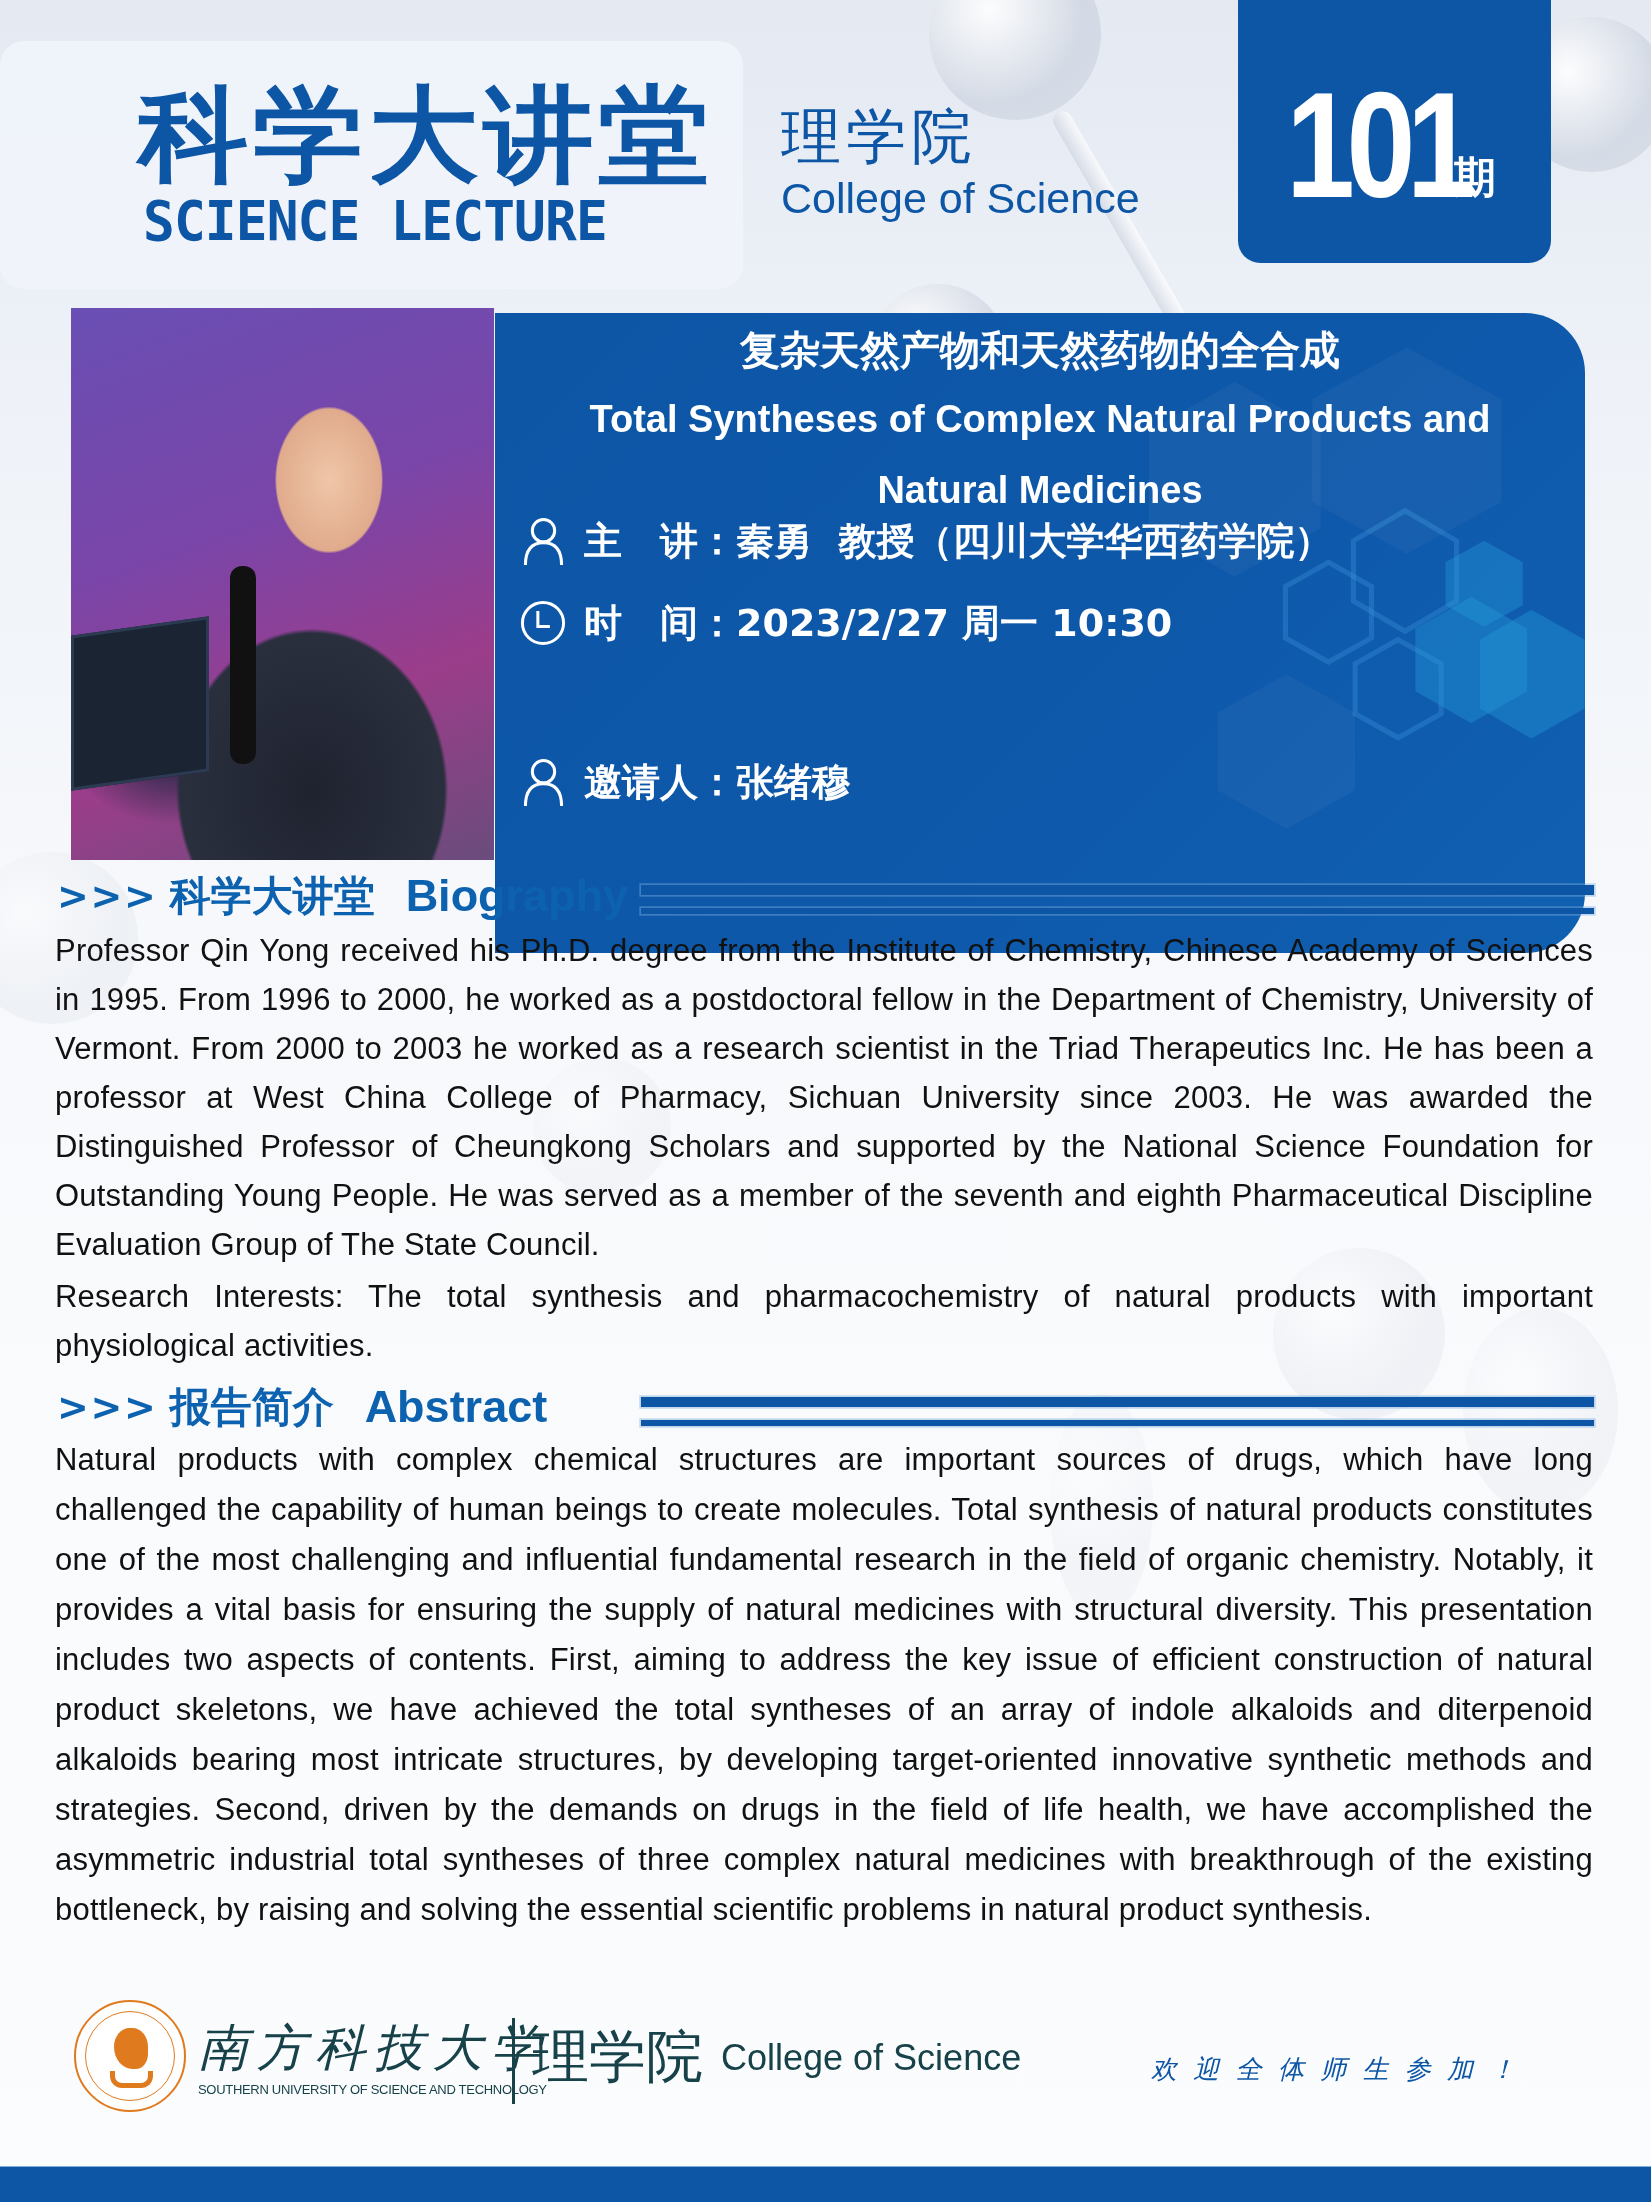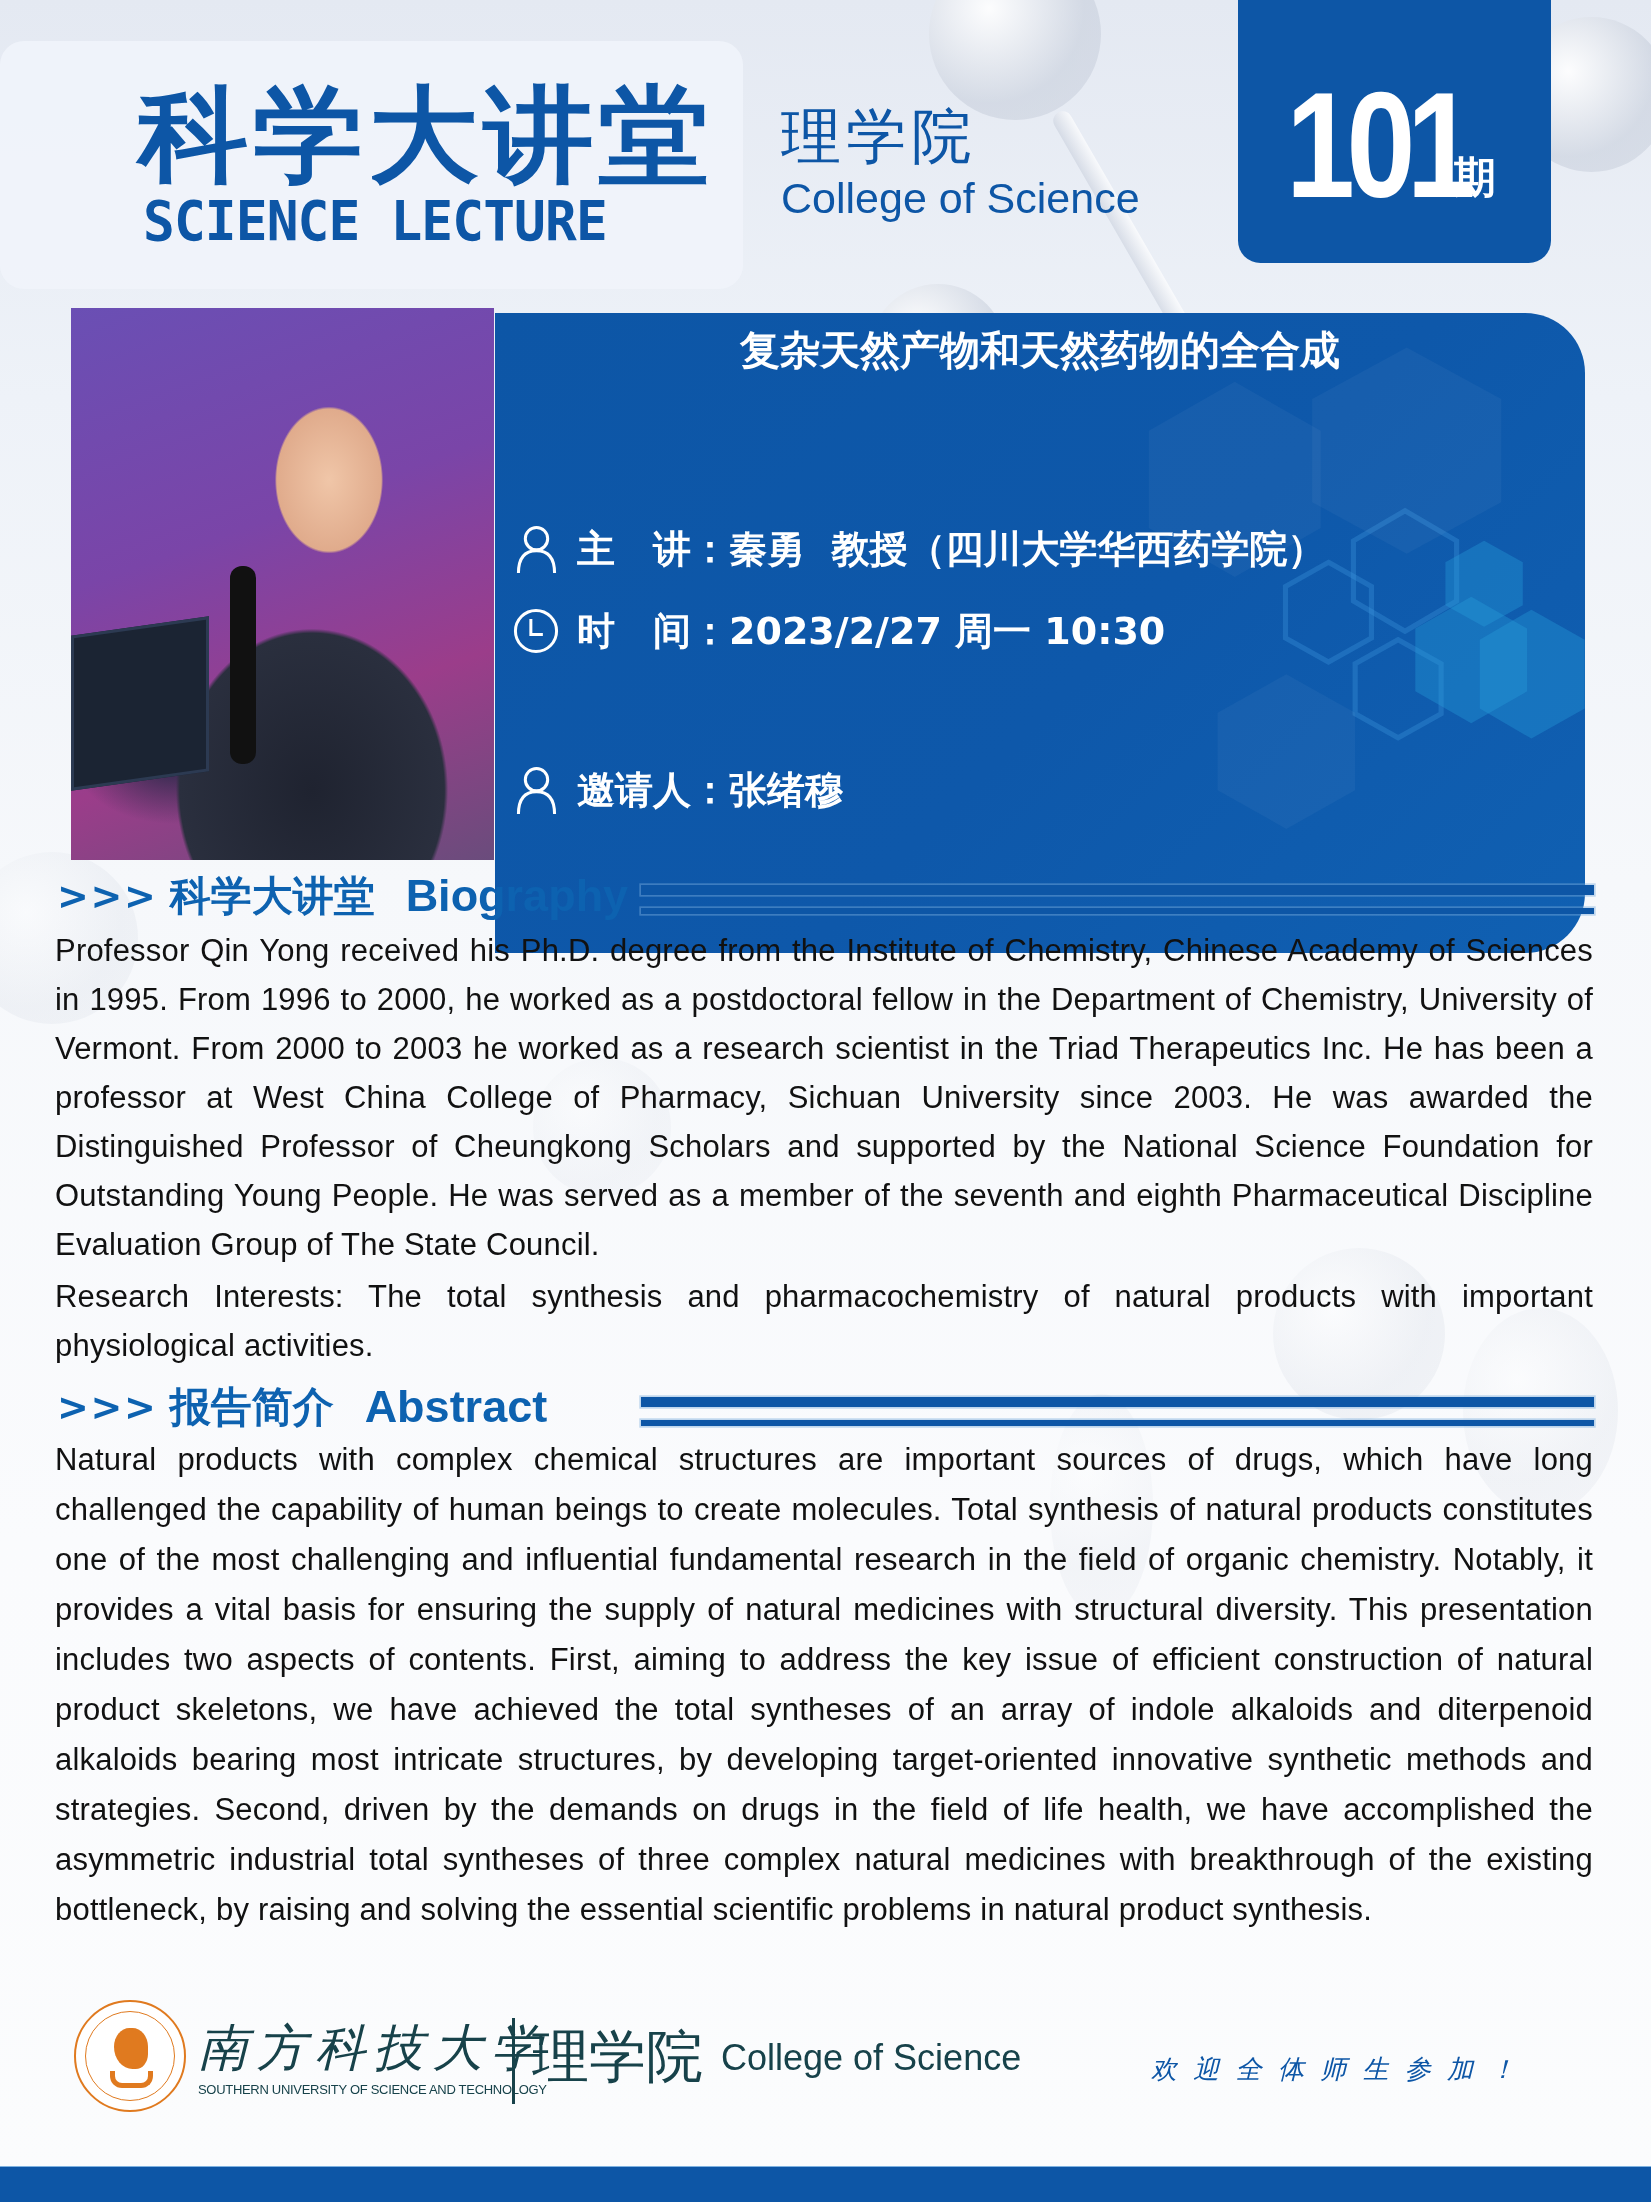--- a/index.html
+++ b/index.html
@@ -81,21 +81,21 @@
   .talk-title-cn {
     position: absolute; left: 0; right: 0; top: 10.3px; text-align: center;
     font-weight: bold; font-size: 40px; line-height: 55px; color: #fff;
   }
   .talk-title-en {
     position: absolute; left: 26px; right: 26px; top: 71px; text-align: center;
     font-family: "Liberation Sans", sans-serif; font-weight: bold;
     font-size: 38px; line-height: 71px; color: #fff;
   }
   .info-row {
-    position: absolute; left: 17px; height: 60px; display: flex; align-items: flex-end;
+    position: absolute; left: 24px; height: 60px; display: flex; align-items: flex-start;
   }
   .info-icon { width: 48px; height: 52px; display: flex; align-items: center; justify-content: center; margin-right: 17px; }
   .info-label { font-weight: bold; font-size: 38px; color: #fff; line-height: 52px; white-space: pre; }
   .info-value { font-weight: bold; font-size: 38px; color: #fff; line-height: 52px; white-space: pre; }
 
   
   .sec-head {
     position: absolute; left: 57px; height: 60px; display: flex; align-items: center;
     color: #0d62b0; font-weight: bold;
   }
@@ -192,20 +192,21 @@
       <polygon points="1135,330 1200,367 1200,440 1135,477 1070,440 1070,367"></polygon>
       <polygon points="1205,345 1267,380 1267,460 1205,495 1145,460 1145,380"></polygon>
     </g>
     <g fill="rgba(255,255,255,0.04)">
       <polygon points="860,80 960,137 960,250 860,307 760,250 760,137"></polygon>
       <polygon points="1060,40 1170,100 1170,220 1060,280 950,220 950,100"></polygon>
       <polygon points="920,420 1000,465 1000,555 920,600 840,555 840,465"></polygon>
     </g>
   </svg>
   <div class="talk-title-cn">复杂天然产物和天然药物的全合成</div>
+  <div class="talk-title-en">Total Syntheses of Complex Natural Products and Natural Medicines</div>
 
   <div class="info-row" style="top:202px;">
     <span class="info-icon">
       <svg width="43" height="52" viewBox="0 0 50 60">
           <circle cx="25" cy="18" r="13" fill="none" stroke="#fff" stroke-width="3.5"></circle>
           <path d="M4 58 Q4 32 25 32 Q46 32 46 58" fill="none" stroke="#fff" stroke-width="3.5"></path>
         </svg>
     </span>
     <span class="info-label">主　讲：</span>
     <span class="info-value">秦勇  教授（四川大学华西药学院）</span>

